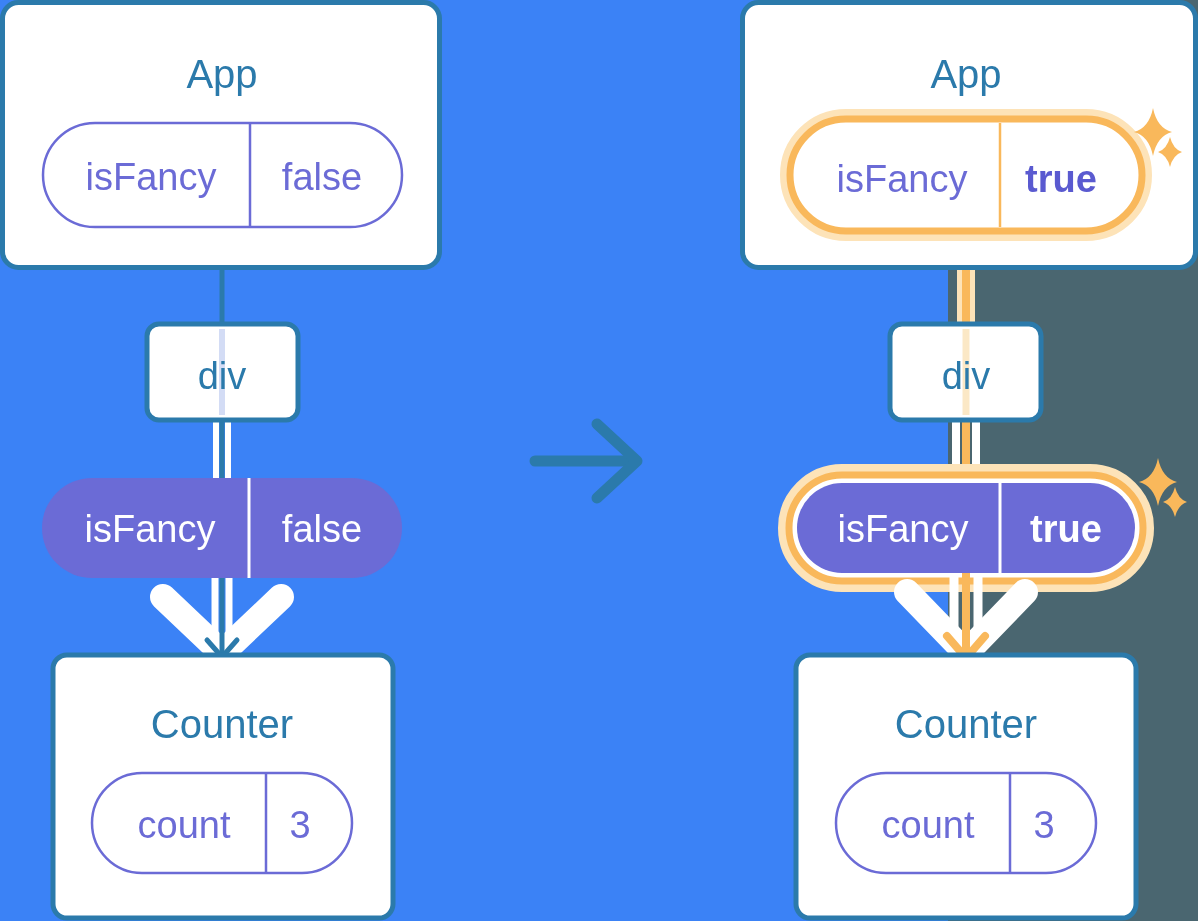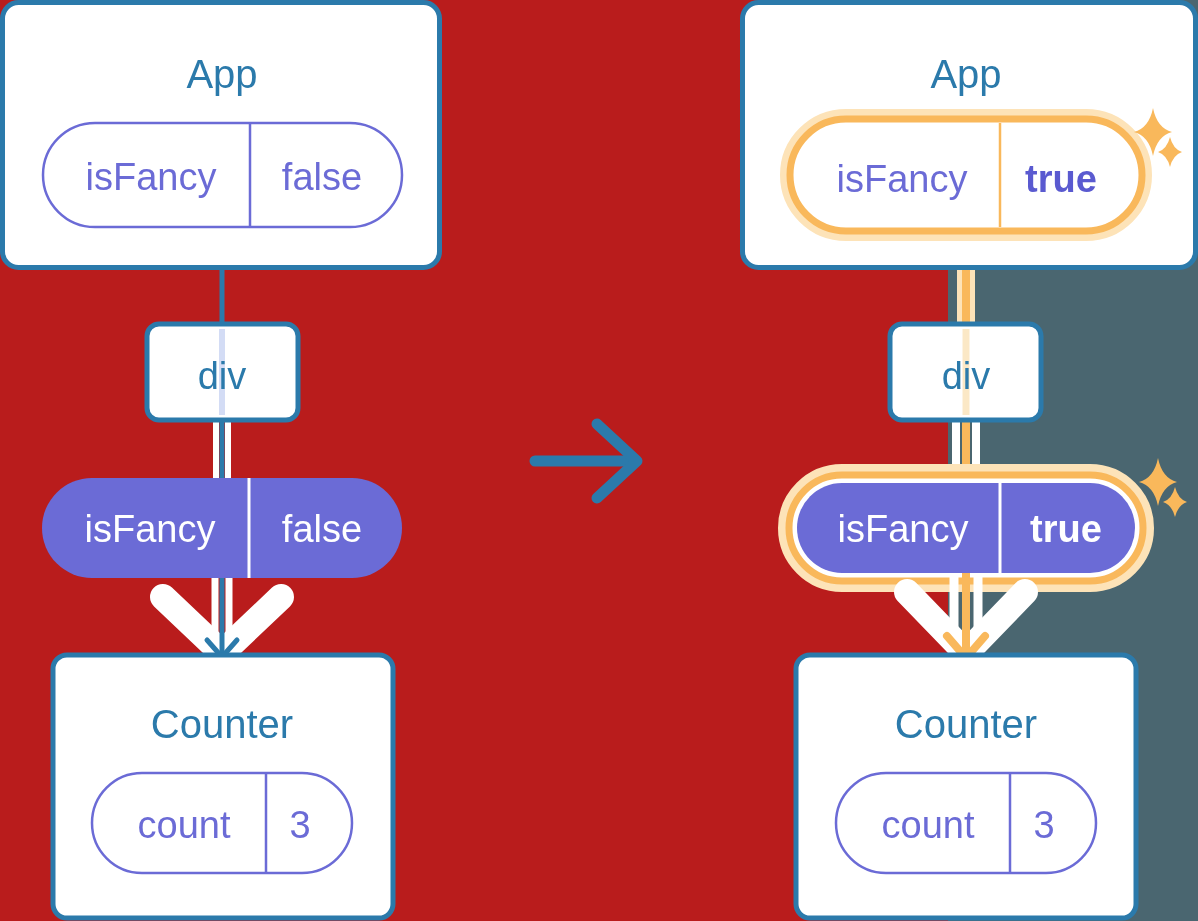--- a/index.html
+++ b/index.html
@@ -10,21 +10,21 @@
   body {
     width: 1198px;
     height: 921px;
     overflow: hidden;
     font-family: "Liberation Sans", sans-serif;
   }
   #stage {
     position: relative;
     width: 948px;
     height: 921px;
-    background: #b91c1c;
+    background: #3b82f6;
     text-decoration: underline;
   }
   #stage svg.diagram {
     position: absolute;
     left: 0;
     top: 0;
     width: 1198px;
     height: 921px;
   }
   text { font-family: "Liberation Sans", sans-serif; }

